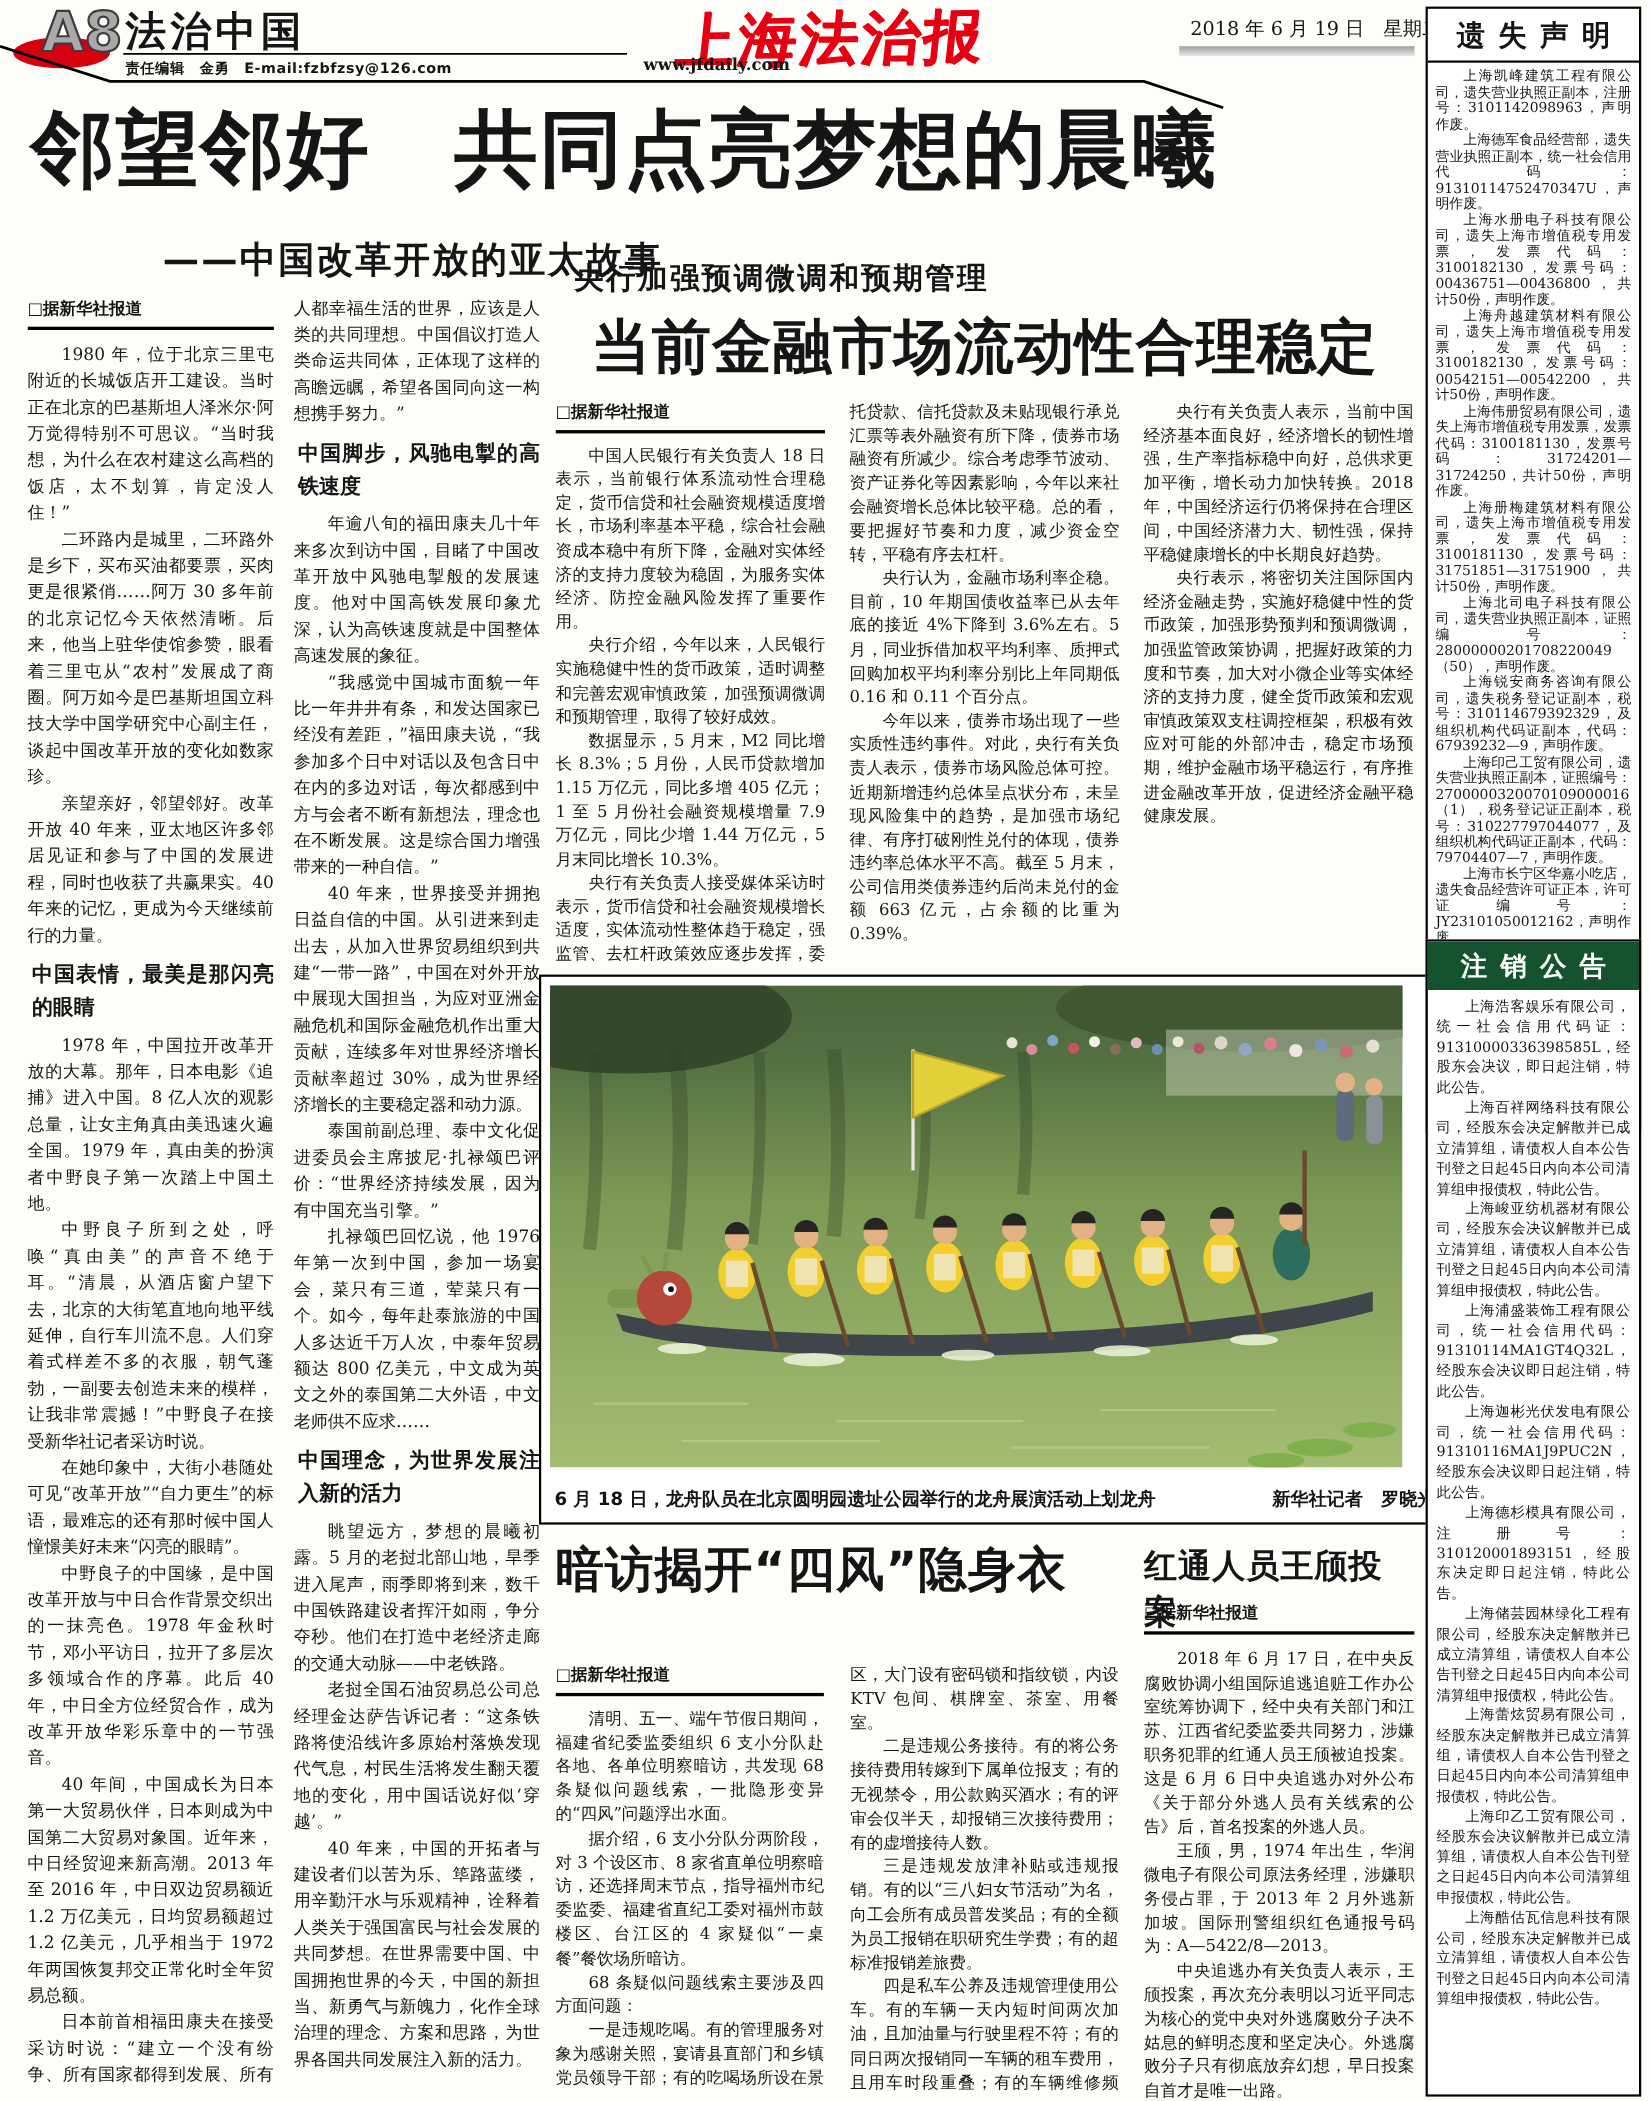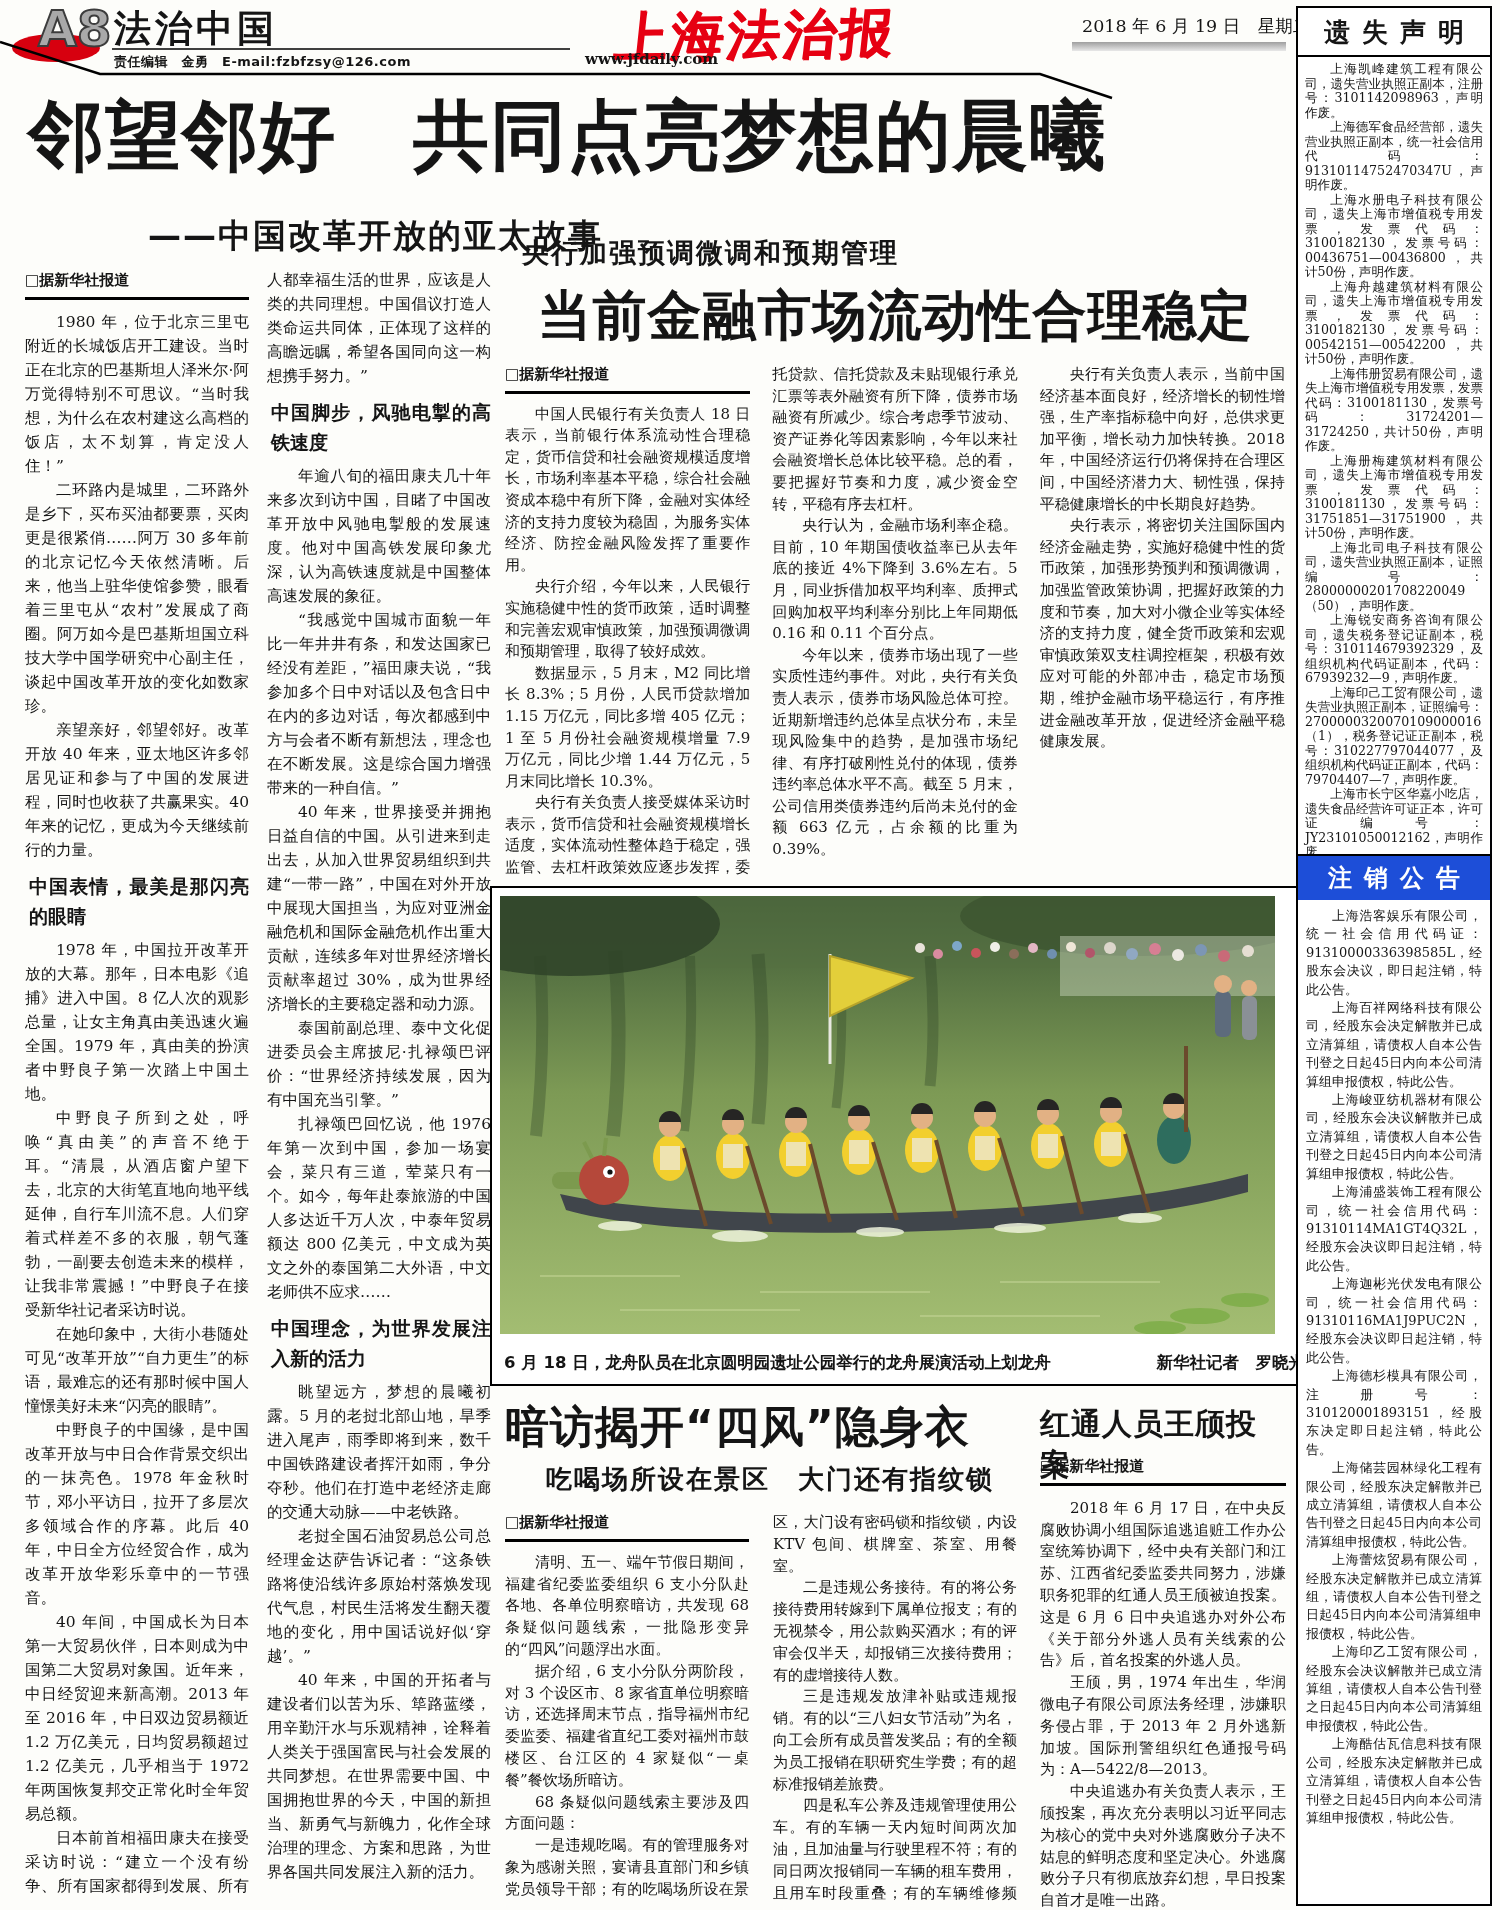--- a/index.html
+++ b/index.html
@@ -65,21 +65,21 @@
   .fugitive-body .dateline{margin-bottom:12px;}
 
   
   .loss-box{position:absolute;left:1296px;top:6px;width:196px;height:1024px;border:2px solid #000;
         box-sizing:border-box;overflow:hidden;background:#fff;}
   .loss-title{font-family:"DejaVu Sans","Liberation Sans",sans-serif;font-weight:900;font-size:26px;
         text-align:center;letter-spacing:12px;text-indent:12px;padding:7px 0 5px;border-bottom:2px solid #000;}
   .loss-items{padding:5px 7px;font-size:12.6px;line-height:14.5px;text-align:justify;}
   .cancel-box{position:absolute;left:1296px;top:854px;width:196px;height:1052px;border:2px solid #000;
         box-sizing:border-box;overflow:hidden;background:#fff;}
-  .cancel-title{background:#1d4ed8;color:#fff;font-family:"DejaVu Sans","Liberation Sans",sans-serif;
+  .cancel-title{background:#14532d;color:#fff;font-family:"DejaVu Sans","Liberation Sans",sans-serif;
         font-weight:900;font-size:24px;text-align:center;letter-spacing:12px;text-indent:12px;padding:6px 0;}
   .cancel-items{padding:7px 8px;font-size:13px;line-height:18.4px;text-align:justify;}
 </style>
 </head>
 <body>
 
 <div class="page">
 
   <div class="badge">
     <div class="ellipse"></div>
@@ -277,21 +277,20 @@
         <ellipse cx="660" cy="432" rx="26" ry="7"></ellipse>
       </g>
     </svg>
     <div class="photo-caption">
       <span>6 月 18 日，龙舟队员在北京圆明园遗址公园举行的龙舟展演活动上划龙舟</span>
       <span>新华社记者　罗晓光　摄</span>
     </div>
   </div>
 
   <div class="expose-headline sans">暗访揭开“四风”隐身衣</div>
-  <div class="expose-subhead sans">吃喝场所设在景区　大门还有指纹锁</div>
   <div class="expose-body">
     <div class="dateline">□据新华社报道</div>
   <p class="para">清明、五一、端午节假日期间，福建省纪委监委组织 6 支小分队赴各地、各单位明察暗访，共发现 68 条疑似问题线索，一批隐形变异的“四风”问题浮出水面。</p>
       <p class="para">据介绍，6 支小分队分两阶段，对 3 个设区市、8 家省直单位明察暗访，还选择周末节点，指导福州市纪委监委、福建省直纪工委对福州市鼓楼区、台江区的 4 家疑似“一桌餐”餐饮场所暗访。</p>
       <p class="para">68 条疑似问题线索主要涉及四方面问题：</p>
       <p class="para">一是违规吃喝。有的管理服务对象为感谢关照，宴请县直部门和乡镇党员领导干部；有的吃喝场所设在景区，大门设有密码锁和指纹锁，内设 KTV 包间、棋牌室、茶室、用餐室。</p>
       <p class="para">二是违规公务接待。有的将公务接待费用转嫁到下属单位报支；有的无视禁令，用公款购买酒水；有的评审会仅半天，却报销三次接待费用；有的虚增接待人数。</p>
       <p class="para">三是违规发放津补贴或违规报销。有的以“三八妇女节活动”为名，向工会所有成员普发奖品；有的全额为员工报销在职研究生学费；有的超标准报销差旅费。</p>
       <p class="para">四是私车公养及违规管理使用公车。有的车辆一天内短时间两次加油，且加油量与行驶里程不符；有的同日两次报销同一车辆的租车费用，且用车时段重叠；有的车辆维修频繁，一些零配件还在正常使用期限内却显示已提前更换。</p>
     </div>

